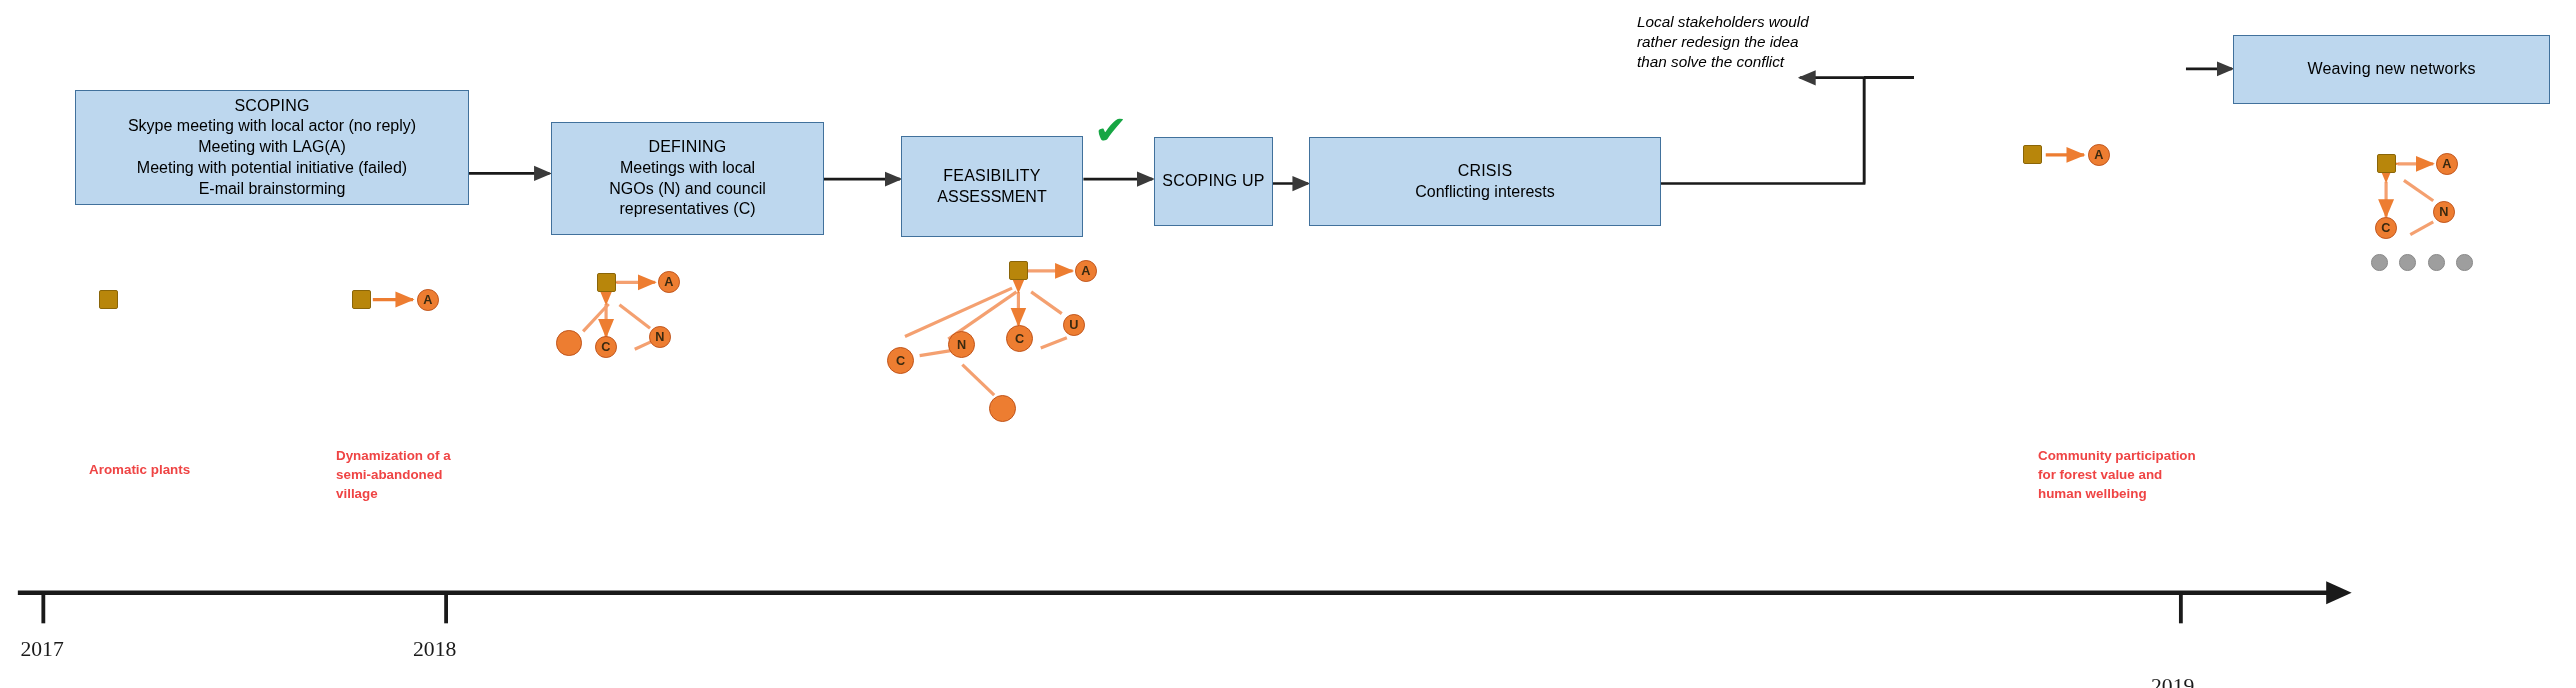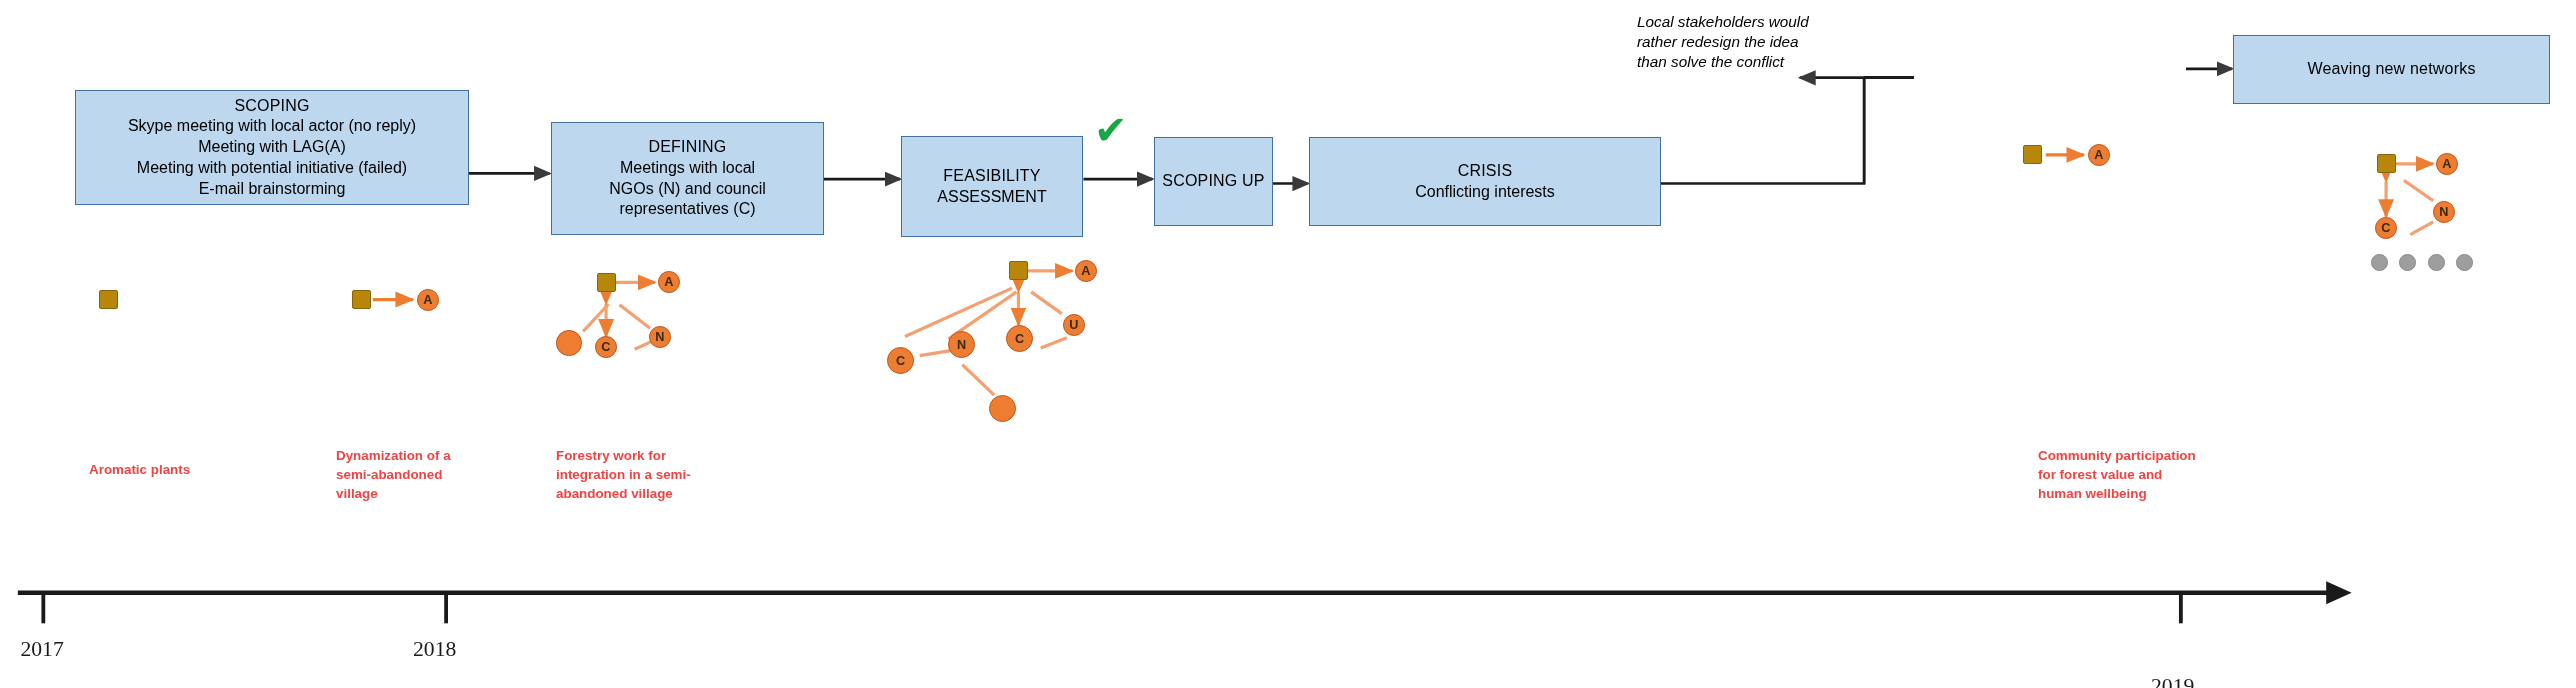--- a/index.html
+++ b/index.html
@@ -199,23 +199,20 @@
     <div class="nc grey" style="left:2371px;top:254px;"></div>
     <div class="nc grey" style="left:2399px;top:254px;"></div>
     <div class="nc grey" style="left:2428px;top:254px;"></div>
     <div class="nc grey" style="left:2456px;top:254px;"></div>
   </div>
 
   <div class="cap" style="left:89px;top:460px;width:159px;">Aromatic plants</div>
   <div class="cap" style="left:336px;top:446px;width:159px;">Dynamization of a
 semi-abandoned
 village</div>
-  <div class="cap" style="left:556px;top:446px;width:172px;">Forestry work for
-integration in a semi-
-abandoned village</div>
   <div class="cap" style="left:2038px;top:446px;width:210px;">Community participation
 for forest value and
 human wellbeing</div>
 
   <div class="yr" style="left:20.4px;top:637px;">2017</div>
   <div class="yr" style="left:413px;top:637px;">2018</div>
   <div class="yr" style="left:2151px;top:642px;margin-top:32px;">2019</div>
 
 </div>
 

